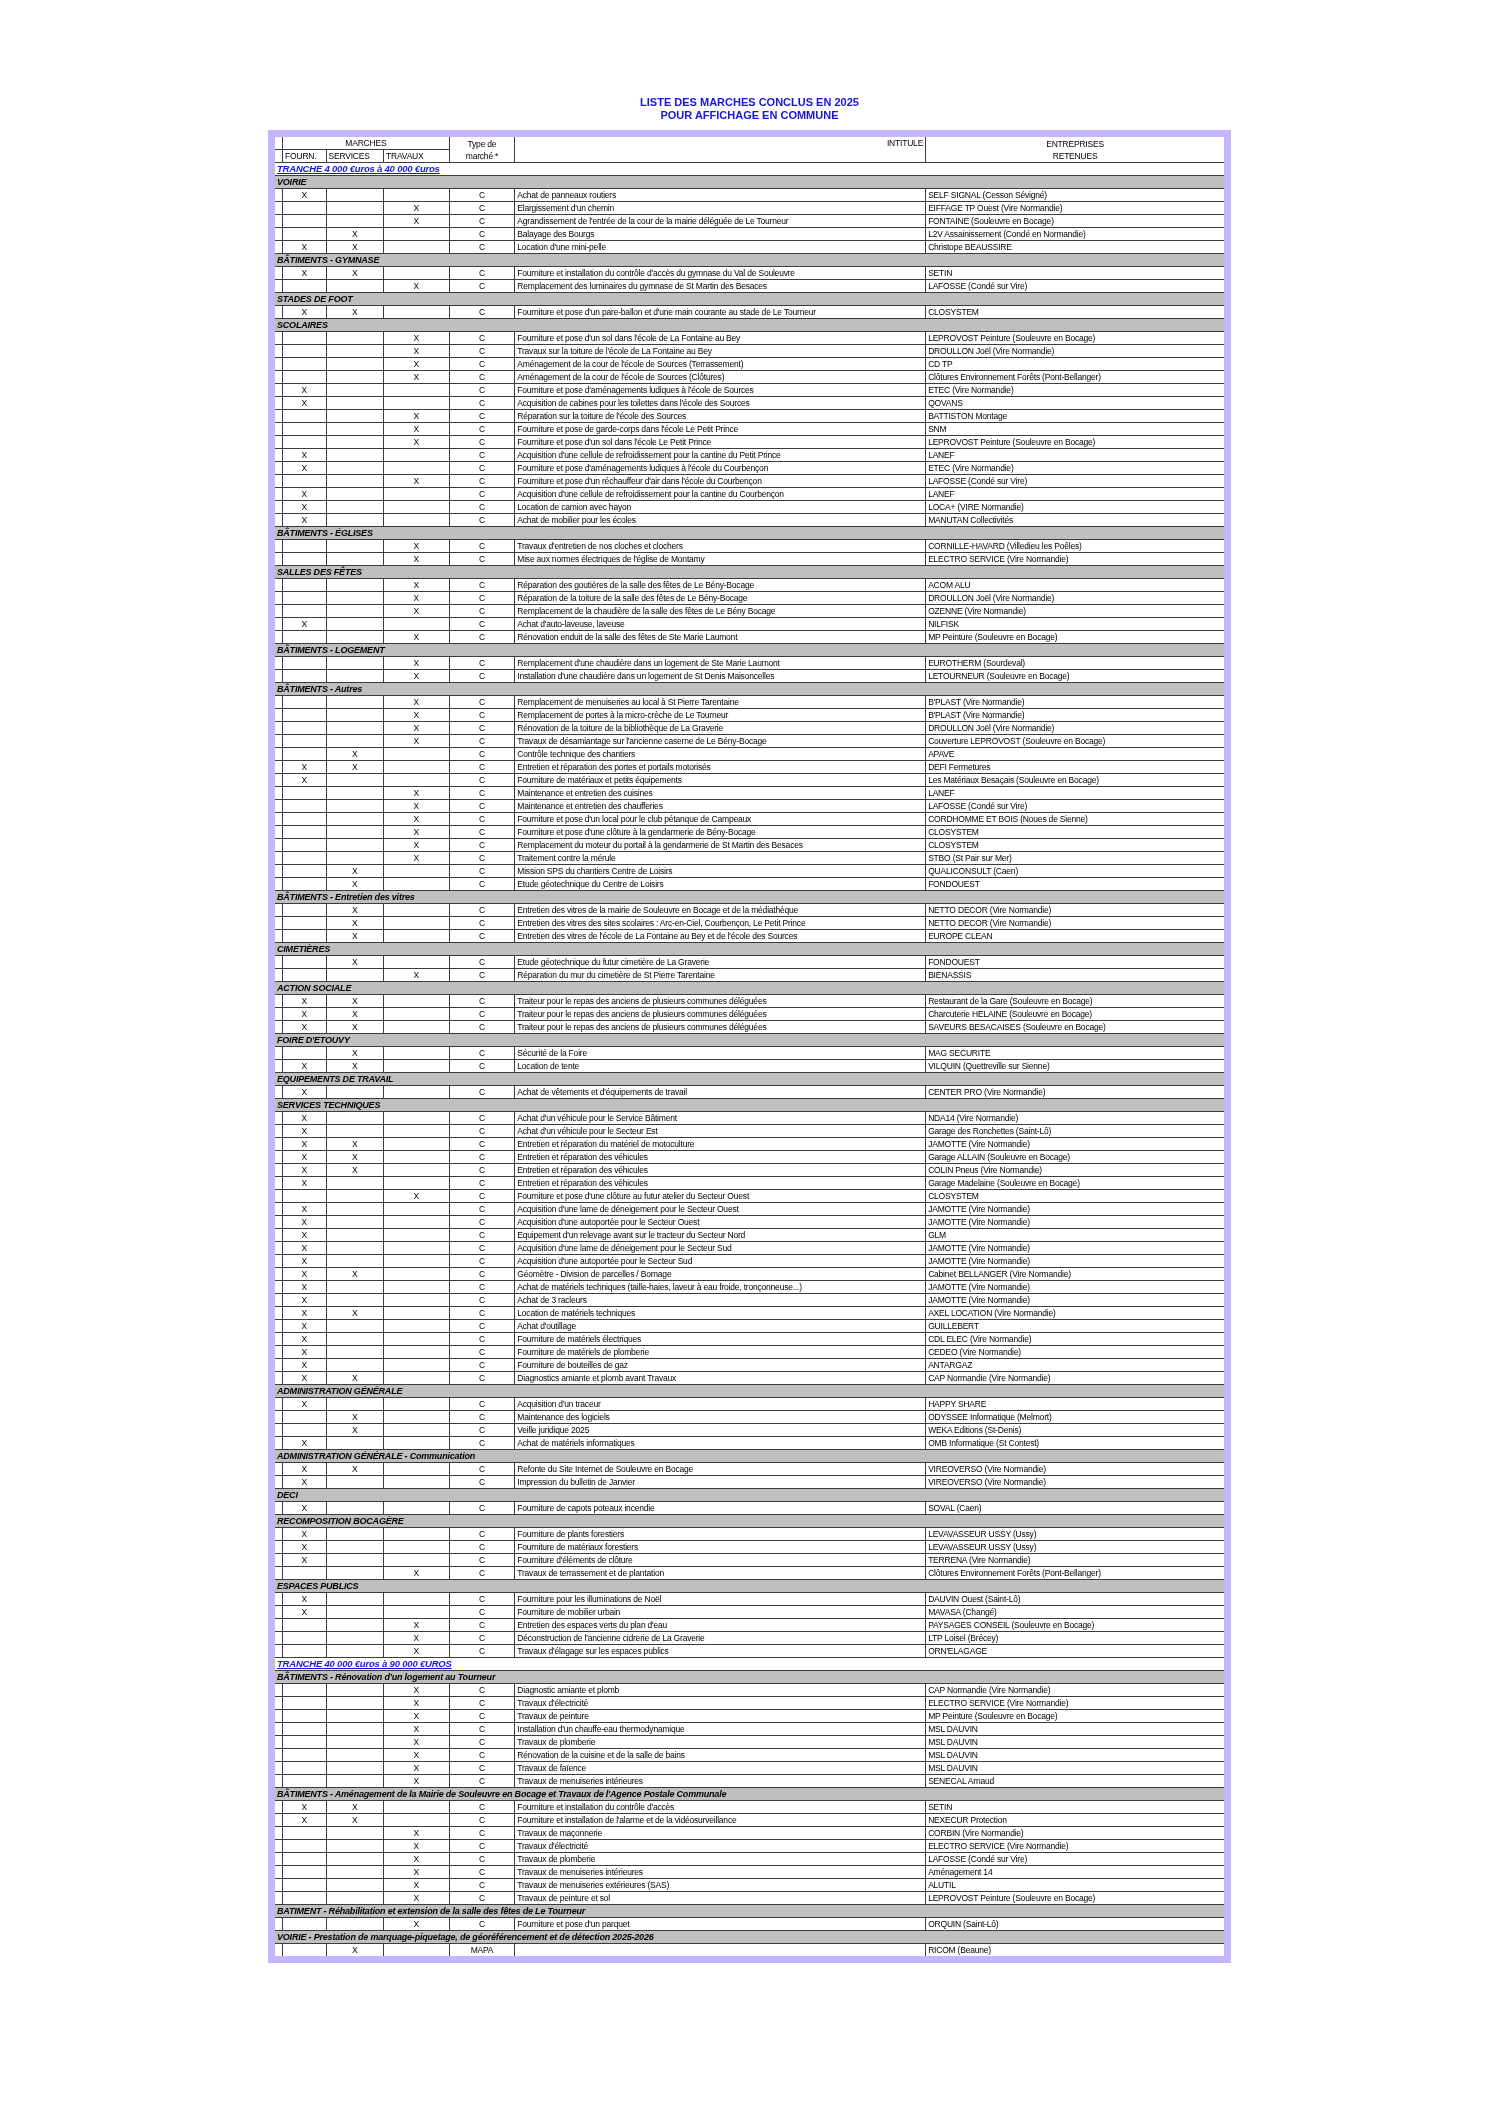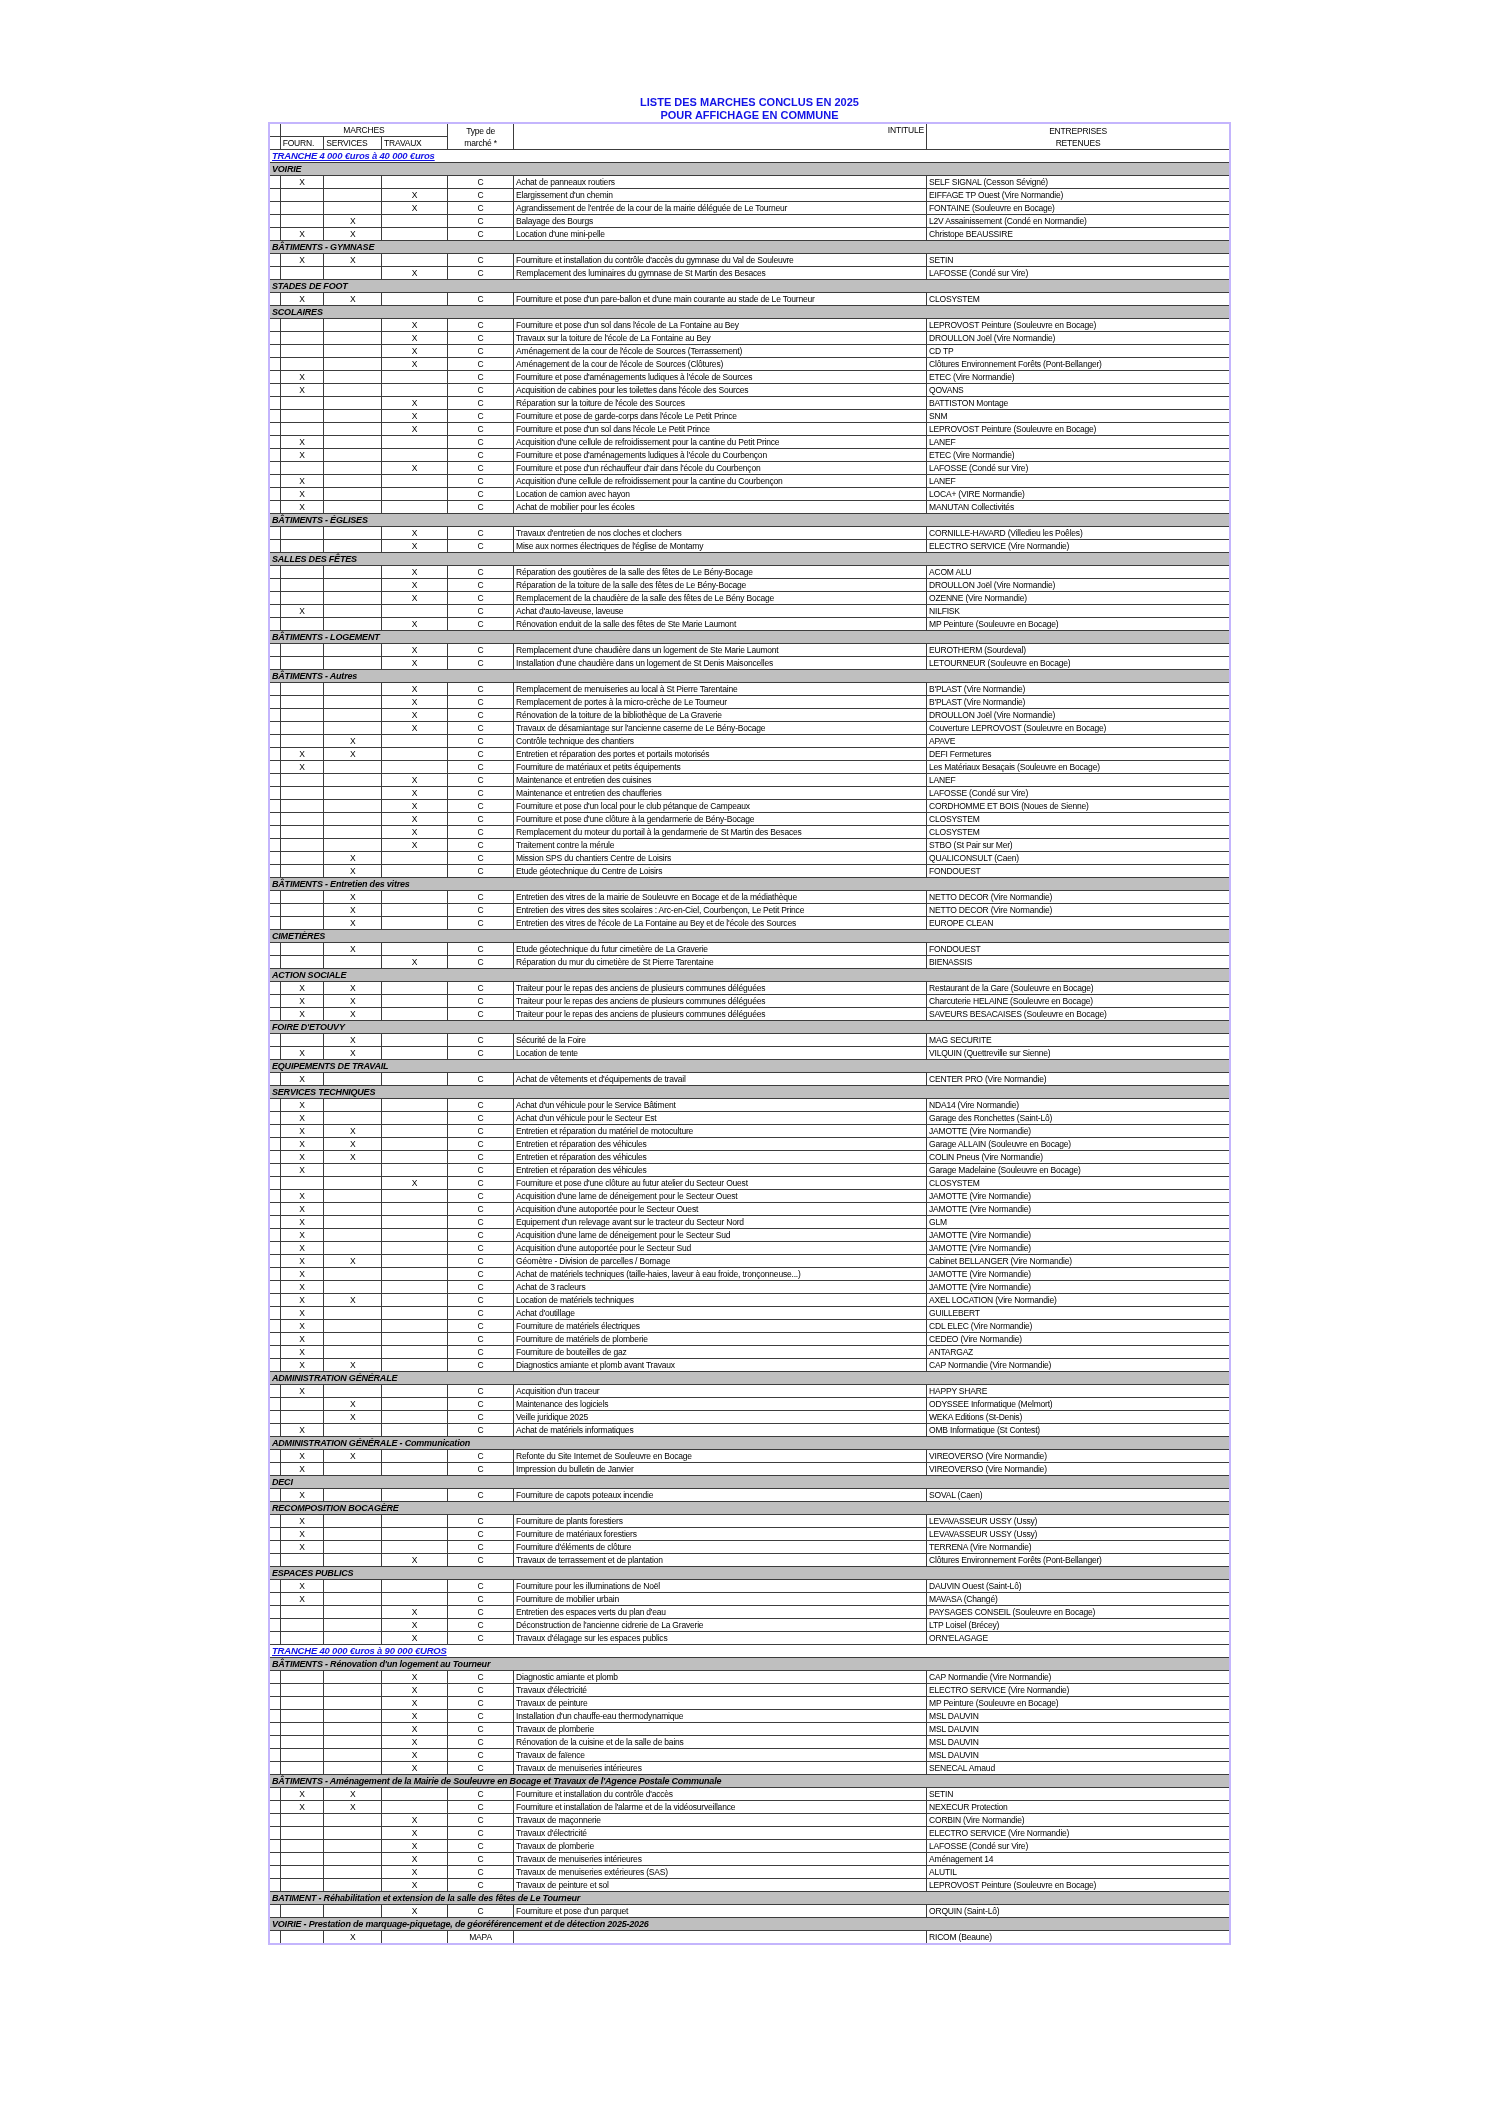--- a/index.html
+++ b/index.html
@@ -2,23 +2,23 @@
 <html><head>
 <meta charset="utf-8">
 <style>
   html,body{margin:0;padding:0;}
   body{
     width:1497px;height:2116px;background:#ffffff;position:relative;
     font-family:"Liberation Sans", sans-serif;color:#000;
   }
   .sheet{position:absolute;left:268px;top:96px;width:963px;}
   .doc-title{width:100%;text-align:center;color:#1414e6;font-weight:bold;
-    font-size:11px;line-height:13px;}
+    font-size:11px;line-height:13px;margin-bottom:8px;}
   table.doc-table{border-collapse:collapse;table-layout:fixed;width:963px;
-    border:2px solid #c4b5fd;}
+    border:7px solid #c4b5fd;}
   .doc-table th,.doc-table td{
     border:1px solid #3c3c3c;padding:0 2px;height:12px;line-height:12px;
     font-size:8.5px;letter-spacing:-0.2px;overflow:hidden;white-space:nowrap;
     font-weight:normal;vertical-align:middle;background:#fff;
   }
   .col-sp{width:11px}.col-f{width:43px}.col-s{width:57px}.col-t{width:65px}
   .col-ty{width:65px}.col-in{width:407px}.col-en{width:299px}
   .hdr-main{font-weight:bold;font-size:10px;text-align:center;height:15px;line-height:15px;}
   .hdr-sub{font-weight:bold;font-size:6px;text-align:left;height:13px;line-height:13px;}
   .hdr-two{font-weight:bold;font-size:9.5px;text-align:center;line-height:11px;white-space:normal;}

